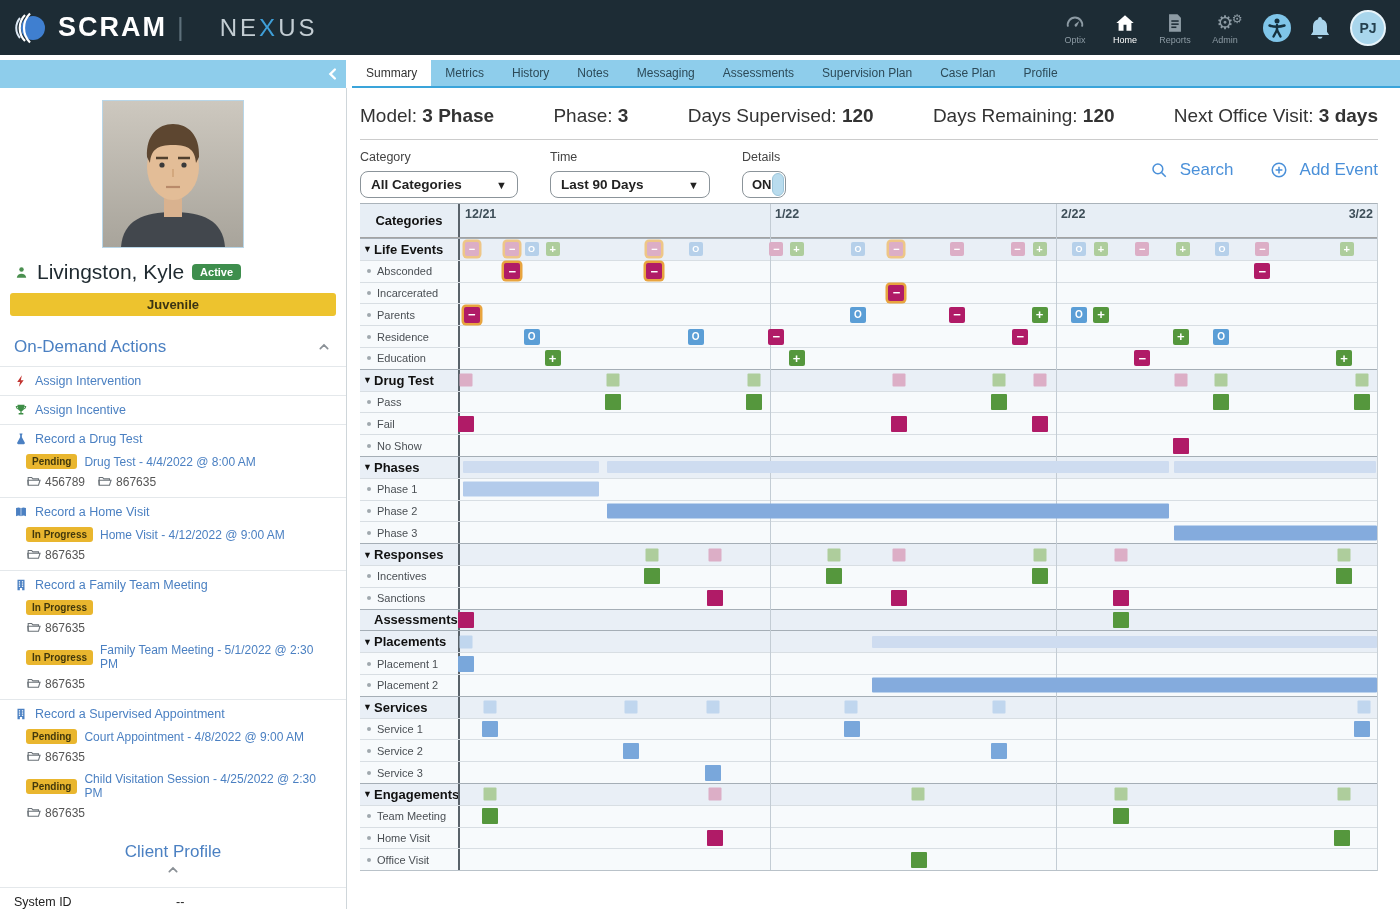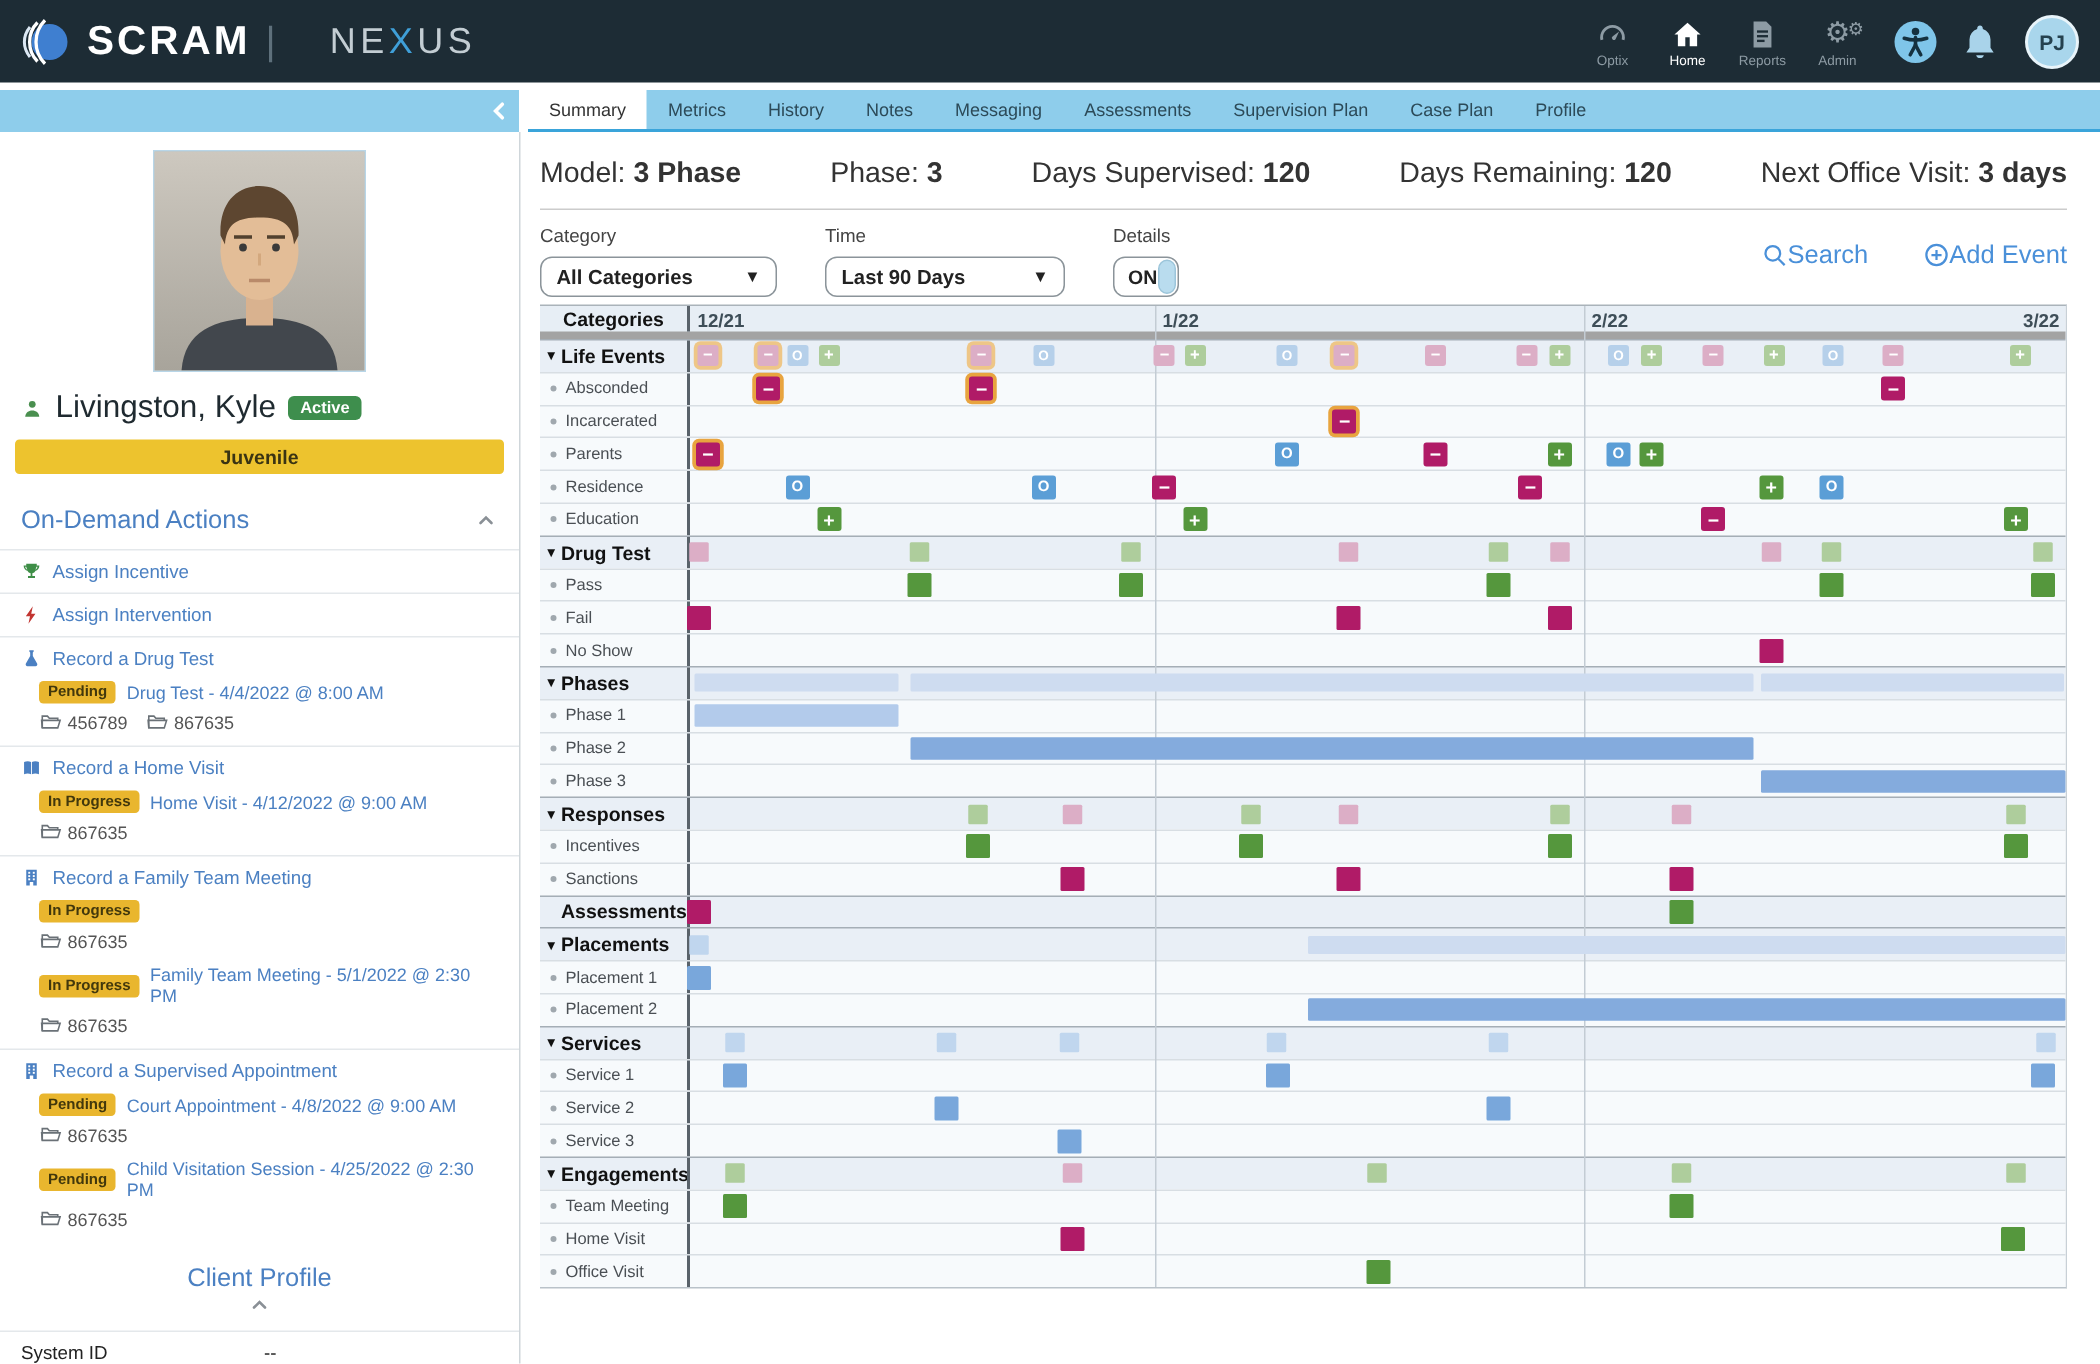--- a/index.html
+++ b/index.html
@@ -60,27 +60,27 @@
   .main{position:absolute;top:88px;left:348px;width:1052px;height:821px;background:#fff;}
   .stats{display:flex;justify-content:space-between;margin:17px 22px 0 12px;padding-bottom:12px;border-bottom:1px solid #ccc;font-size:19px;color:#333;}
   .stat b{font-weight:bold;}
   .filters{display:flex;gap:32px;margin:10px 22px 0 12px;}
   .filter-label{font-size:12.5px;color:#444;margin-bottom:7px;}
   .select{width:158px;height:27px;border:1.5px solid #8b949a;border-radius:8px;background:#fff;display:flex;align-items:center;justify-content:space-between;padding:0 10px;font-size:13.5px;font-weight:bold;color:#222;cursor:pointer;}
   .caret{font-size:11px;color:#222;}
   .toggle{width:44px;height:27px;border:1.5px solid #8b949a;border-radius:8px;background:#fff;display:flex;align-items:center;justify-content:space-between;padding-left:9px;font-size:13px;font-weight:bold;color:#222;cursor:pointer;overflow:hidden;}
   .pill{width:21px;height:23px;border-radius:6px;background:#b9dcee;border:1px solid #9cc5da;margin-right:1px;}
   .top-actions{position:absolute;right:22px;top:72px;display:flex;gap:36px;color:#4a90d9;font-size:17px;}
-  .action-btn{display:flex;align-items:center;gap:0;cursor:pointer;}
+  .action-btn{display:flex;align-items:center;gap:12px;cursor:pointer;}
   .action-btn svg{width:18px;height:18px;}
 
   
   .timeline{position:absolute;left:12px;top:115px;width:1018px;border-top:1px solid #aab3ba;border-bottom:1px solid #b9c2c9;border-right:1px solid #c8d0d6;}
   .tl-row{display:flex;height:21.8px;position:relative;}
-  .tl-row.header{height:22px;background:#e7eef5;border-bottom:5px solid #a3a3a3;}
+  .tl-row.header{height:34px;background:#e7eef5;border-bottom:1px solid #a3a3a3;}
   .tl-row.group{background:#e9eff6;border-top:1px solid #a5aeb6;}
   .tl-row.group:first-of-type{border-top:none;}
   .tl-row.child{background:#f7fafc;border-top:1px solid #d8dee3;}
   .tl-label{width:100px;flex:none;display:flex;align-items:center;border-right:2px solid #59626a;padding-left:3px;overflow:hidden;}
   .tl-label .tri{width:11px;font-size:9px;color:#111;flex:none;}
   .tl-label b{font-size:13px;color:#111;white-space:nowrap;}
   .tl-label .dot{width:4px;height:4px;border-radius:50%;background:#a0a8ae;margin:0 6px 0 4px;flex:none;}
   .tl-label .clabel{font-size:11px;color:#4a4f54;white-space:nowrap;}
   .tl-row.header .tl-label{justify-content:center;padding-left:0;}
   .tl-row.header .tl-label b{font-size:13px;}
@@ -222,32 +222,32 @@
 
   <div class="section-head">
     <span>On-Demand Actions</span>
     <svg viewBox="0 0 24 24" fill="none" stroke="#8a9096" stroke-width="2.6" stroke-linecap="round">
         <path d="M6.5 14.5 12 9l5.5 5.5"></path>
       </svg>
   </div>
   <div id="actions-list">
       <div class="action-item">
         <div class="action-link">
+          <span class="aicon"><svg viewBox="0 0 24 24" fill="#c23531">
+              <path d="M13.5 2 5.5 13.5h4.8L8.5 22l8-11.5h-4.8z"></path>
+            </svg></span>
+          <span>Assign Intervention</span>
+        </div>
+      </div>
+      <div class="action-item">
+        <div class="action-link">
           <span class="aicon"><svg viewBox="0 0 24 24" fill="#3e8e47">
               <path d="M6 3h12v2h3c0 3.5-2 5.5-4.3 6A6 6 0 0 1 13 14v3h3v2.5H8V17h3v-3a6 6 0 0 1-3.7-3C5 10.5 3 8.5 3 5h3zM4.8 6.5c.2 1.8 1.2 2.8 2.4 3.2A9 9 0 0 1 6 6.5zm14.4 0h-1.6a9 9 0 0 1-1.2 3.2c1.2-.4 2.2-1.4 2.4-3.2z"></path>
             </svg></span>
           <span>Assign Incentive</span>
-        </div>
-      </div>
-      <div class="action-item">
-        <div class="action-link">
-          <span class="aicon"><svg viewBox="0 0 24 24" fill="#c23531">
-              <path d="M13.5 2 5.5 13.5h4.8L8.5 22l8-11.5h-4.8z"></path>
-            </svg></span>
-          <span>Assign Intervention</span>
         </div>
       </div>
       <div class="action-item">
         <div class="action-link">
           <span class="aicon"><svg viewBox="0 0 24 24" fill="#4b80c2">
               <path d="M9.5 2.5h5V4l-1 1v4.2l4.9 8.6a2 2 0 0 1-1.7 3H7.3a2 2 0 0 1-1.7-3l4.9-8.6V5l-1-1z"></path>
             </svg></span>
           <span>Record a Drug Test</span>
         </div>
         <div class="entry">

